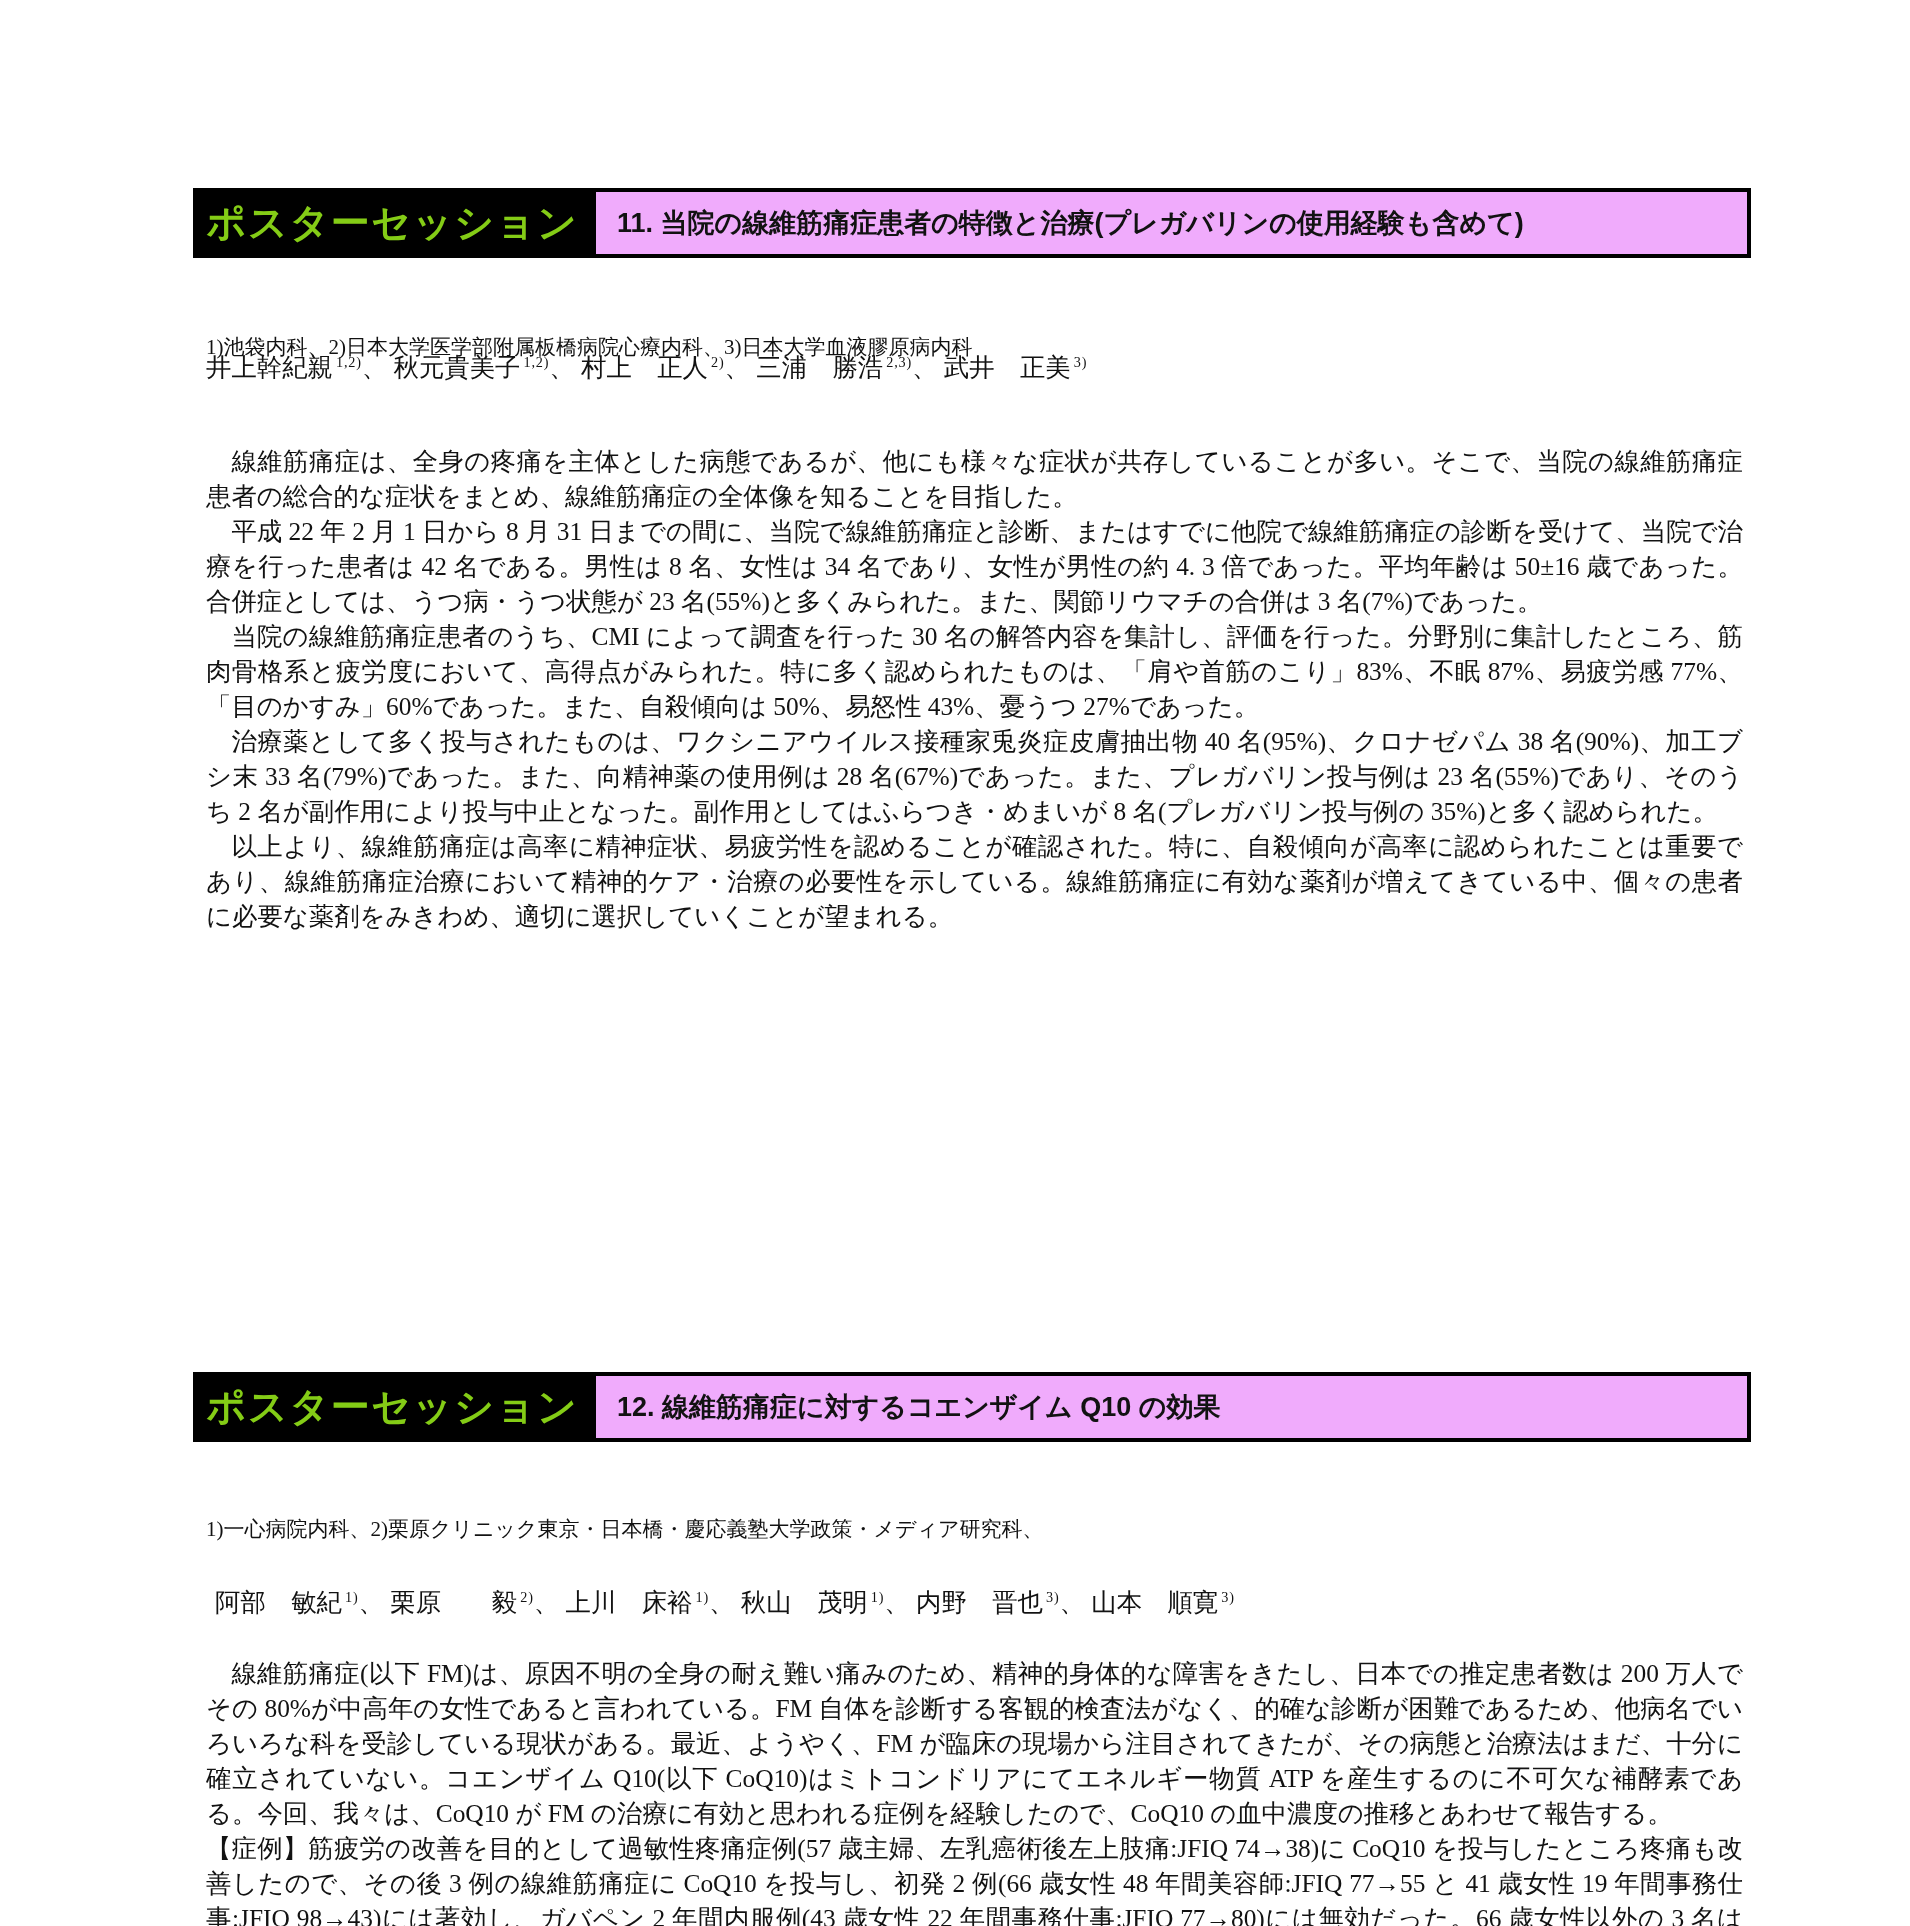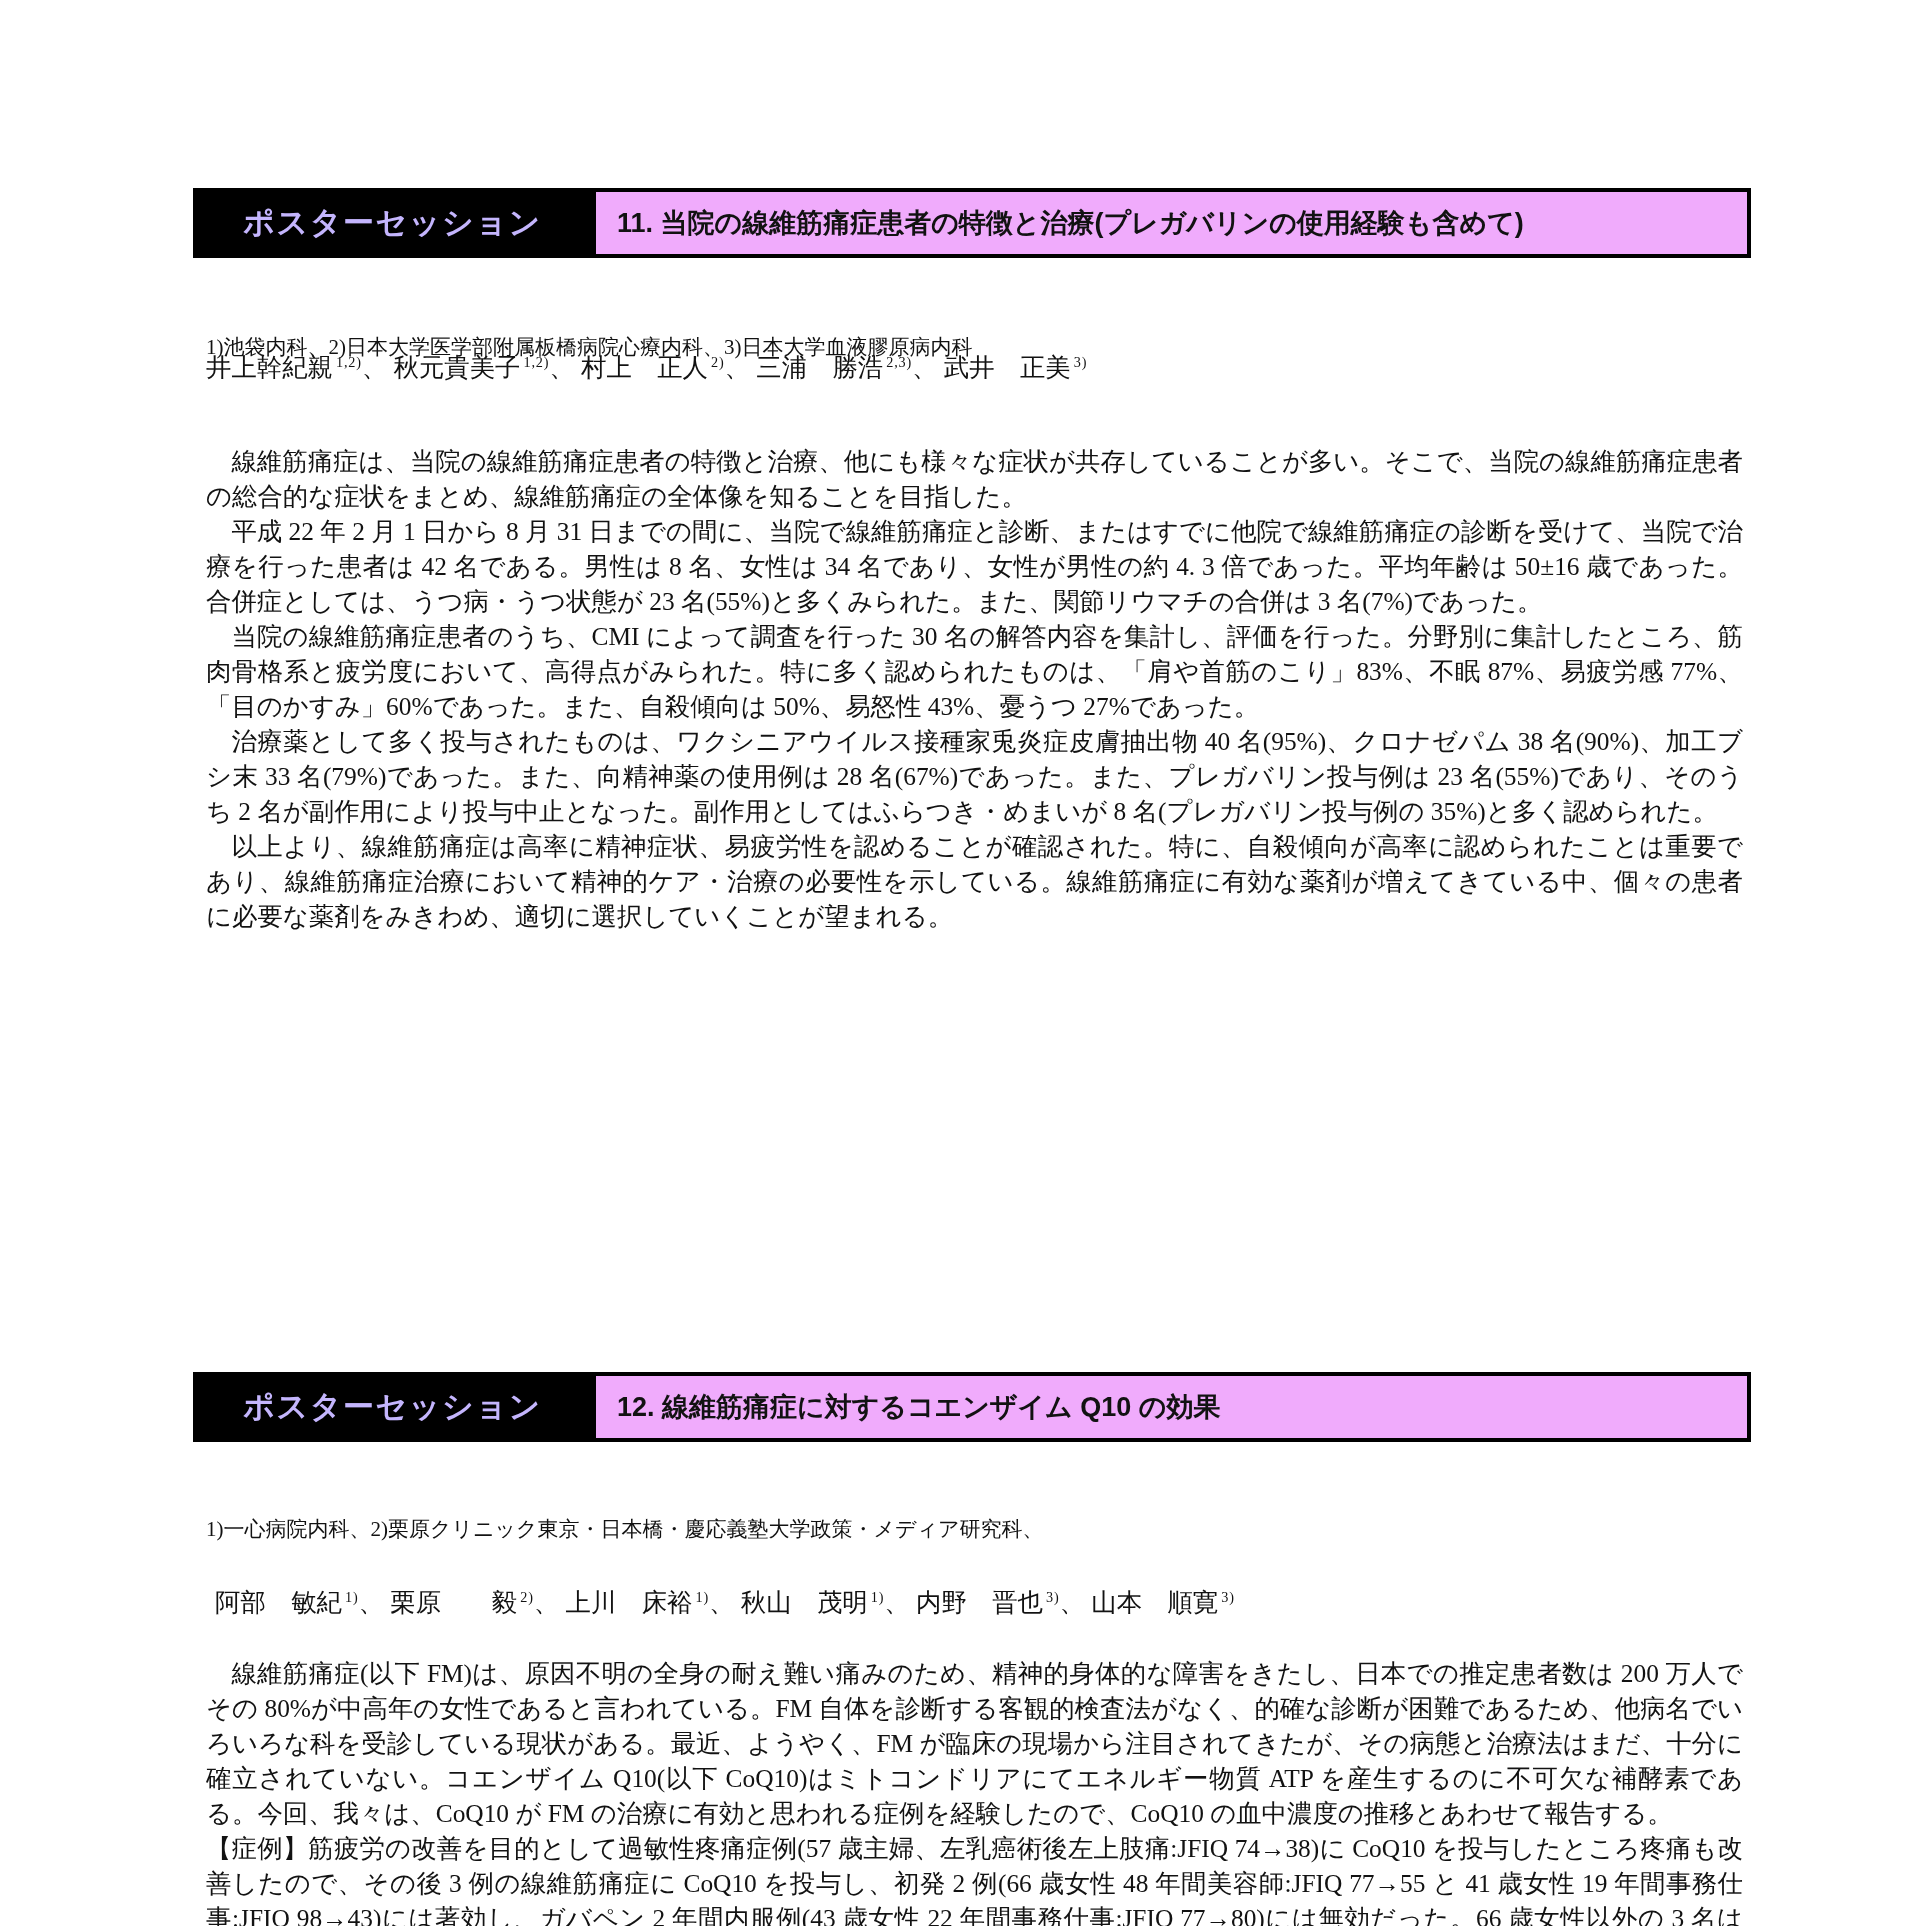--- a/index.html
+++ b/index.html
@@ -8,23 +8,23 @@
     position:relative; width:1910px; height:2703px;
     background:#ffffff; color:#121212; overflow:hidden;
   }
 
   
   .band { position:absolute; display:flex; align-items:stretch;
           font-family:"Liberation Sans","DejaVu Sans",sans-serif; }
   #band1 { top:188px; left:193px; width:1558px; height:70px; }
   #band2 { top:1372px; left:193px; width:1558px; height:70px; }
   .band-label {
-    width:399px; background:#000; color:#c4b5fd;
+    width:399px; background:#000; color:#84cc16;
     display:flex; align-items:center; justify-content:center;
-    font-weight:bold; font-size:31px; letter-spacing:1.5px; flex:0 0 auto;
+    font-weight:bold; font-size:39px; letter-spacing:1.5px; flex:0 0 auto;
   }
   .band-titlebox {
     flex:1 1 auto; background:#f0abfc; border:4.6px solid #000;
     display:flex; align-items:center; padding:0 11.6px 0 21px;
     font-weight:bold; font-size:27px; white-space:nowrap; overflow:hidden;
   }
 
   
   .affil { position:absolute; font-size:21px; line-height:34px; white-space:nowrap; }
   #affil1 { top:330px;  left:206px; }
@@ -61,21 +61,21 @@
 
     <div class="authors" id="authors1">
       <span class="author"><span>井上幹紀親</span><sup>1,2)</sup><span>、</span></span>
       <span class="author"><span>秋元貴美子</span><sup>1,2)</sup><span>、</span></span>
       <span class="author"><span>村上　正人</span><sup>2)</sup><span>、</span></span>
       <span class="author"><span>三浦　勝浩</span><sup>2,3)</sup><span>、</span></span>
       <span class="author"><span>武井　正美</span><sup>3)</sup><span></span></span>
     </div>
 
     <div class="abody" id="body1">
-      <p class="p-indent">線維筋痛症は、当院の線維筋痛症患者の特徴と治療、他にも様々な症状が共存していることが多い。そこで、当院の線維筋痛症患者の総合的な症状をまとめ、線維筋痛症の全体像を知ることを目指した。</p>
+      <p class="p-indent">線維筋痛症は、全身の疼痛を主体とした病態であるが、他にも様々な症状が共存していることが多い。そこで、当院の線維筋痛症患者の総合的な症状をまとめ、線維筋痛症の全体像を知ることを目指した。</p>
       <p class="p-indent">平成 22 年 2 月 1 日から 8 月 31 日までの間に、当院で線維筋痛症と診断、またはすでに他院で線維筋痛症の診断を受けて、当院で治療を行った患者は 42 名である。男性は 8 名、女性は 34 名であり、女性が男性の約 4. 3 倍であった。平均年齢は 50±16 歳であった。合併症としては、うつ病・うつ状態が 23 名(55%)と多くみられた。また、関節リウマチの合併は 3 名(7%)であった。</p>
       <p class="p-indent">当院の線維筋痛症患者のうち、CMI によって調査を行った 30 名の解答内容を集計し、評価を行った。分野別に集計したところ、筋肉骨格系と疲労度において、高得点がみられた。特に多く認められたものは、「肩や首筋のこり」83%、不眠 87%、易疲労感 77%、「目のかすみ」60%であった。また、自殺傾向は 50%、易怒性 43%、憂うつ 27%であった。</p>
       <p class="p-indent">治療薬として多く投与されたものは、ワクシニアウイルス接種家兎炎症皮膚抽出物 40 名(95%)、クロナゼパム 38 名(90%)、加工ブシ末 33 名(79%)であった。また、向精神薬の使用例は 28 名(67%)であった。また、プレガバリン投与例は 23 名(55%)であり、そのうち 2 名が副作用により投与中止となった。副作用としてはふらつき・めまいが 8 名(プレガバリン投与例の 35%)と多く認められた。</p>
       <p class="p-indent">以上より、線維筋痛症は高率に精神症状、易疲労性を認めることが確認された。特に、自殺傾向が高率に認められたことは重要であり、線維筋痛症治療において精神的ケア・治療の必要性を示している。線維筋痛症に有効な薬剤が増えてきている中、個々の患者に必要な薬剤をみきわめ、適切に選択していくことが望まれる。</p>
     </div>
   </section>
 
   <section>
     <div class="band" id="band2">
       <div class="band-label">ポスターセッション</div>

